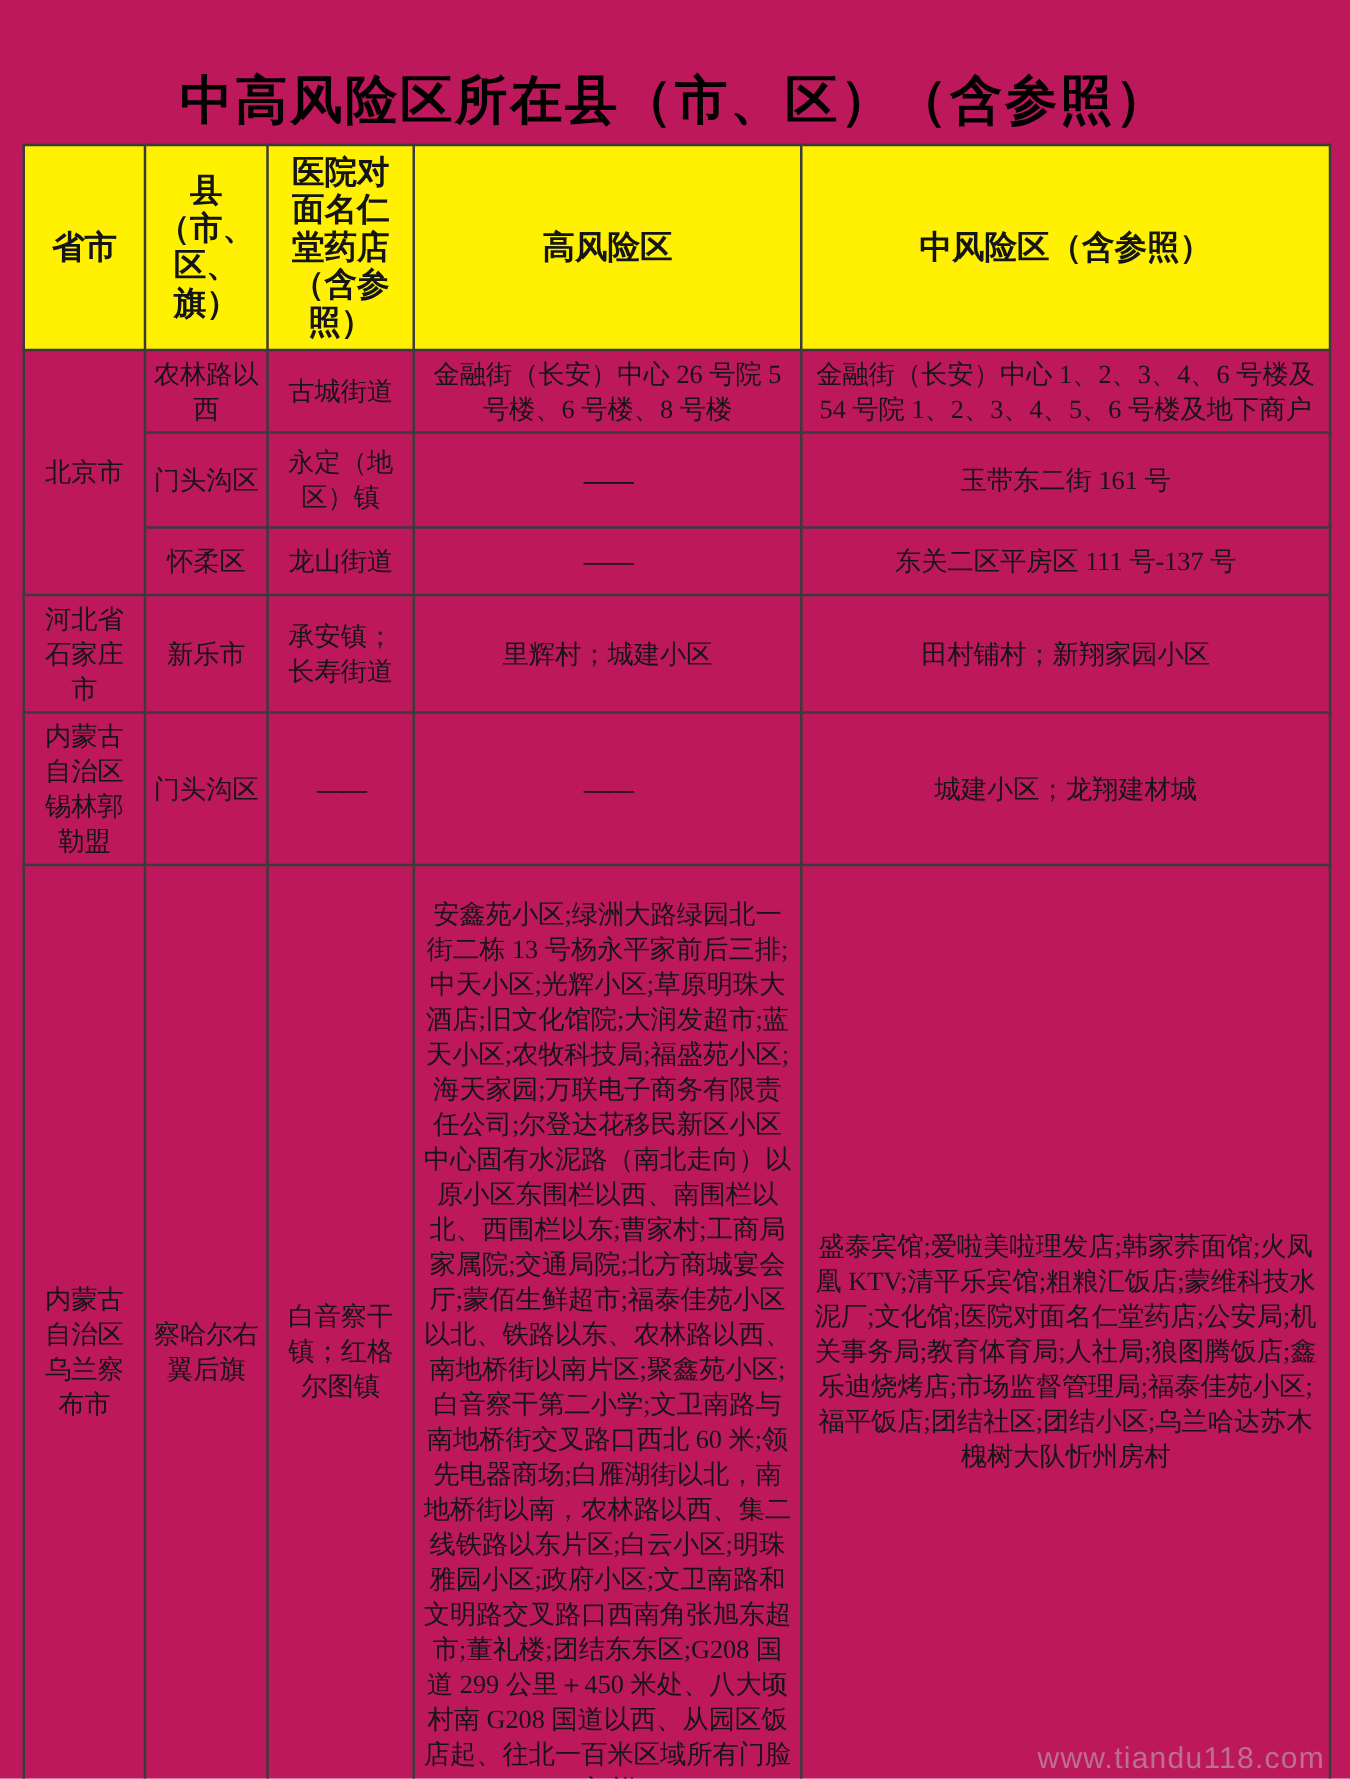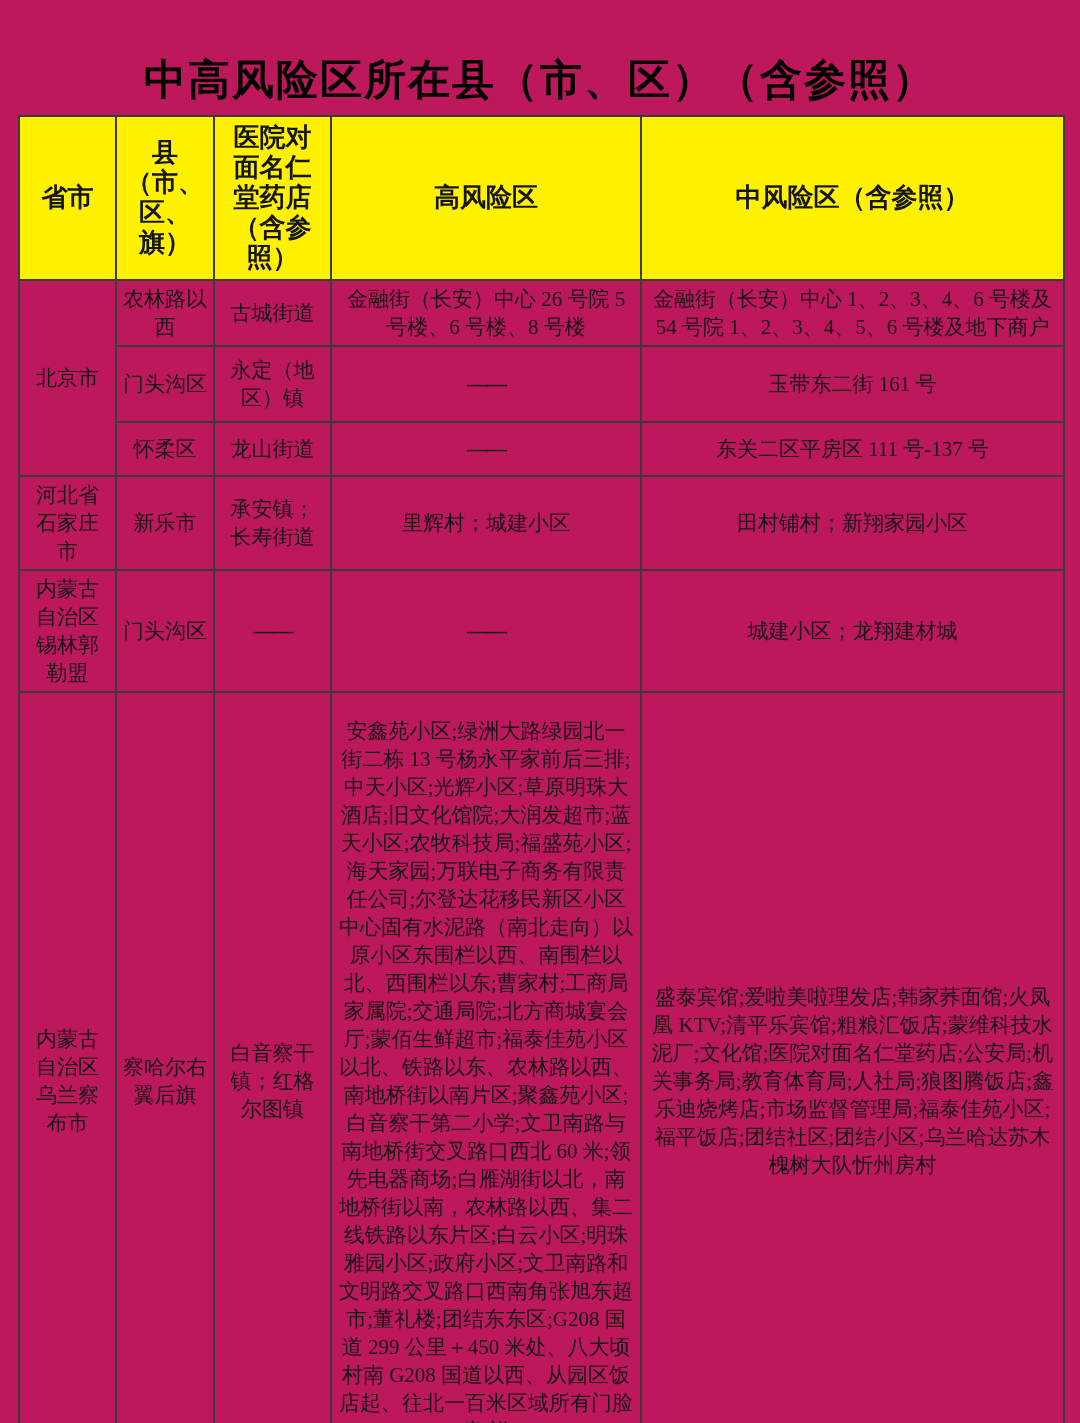--- a/index.html
+++ b/index.html
@@ -132,14 +132,15 @@
       <tr style="height:778px">
         <td>内蒙古自治区乌兰察布市</td>
         <td>察哈尔右翼后旗</td>
         <td>白音察干镇；红格尔图镇</td>
         <td class="long-top">安鑫苑小区;绿洲大路绿园北一街二栋 13 号杨永平家前后三排;中天小区;光辉小区;草原明珠大酒店;旧文化馆院;大润发超市;蓝天小区;农牧科技局;福盛苑小区;海天家园;万联电子商务有限责任公司;尔登达花移民新区小区中心固有水泥路（南北走向）以原小区东围栏以西、南围栏以北、西围栏以东;曹家村;工商局家属院;交通局院;北方商城宴会厅;蒙佰生鲜超市;福泰佳苑小区以北、铁路以东、农林路以西、南地桥街以南片区;聚鑫苑小区;白音察干第二小学;文卫南路与南地桥街交叉路口西北 60 米;领先电器商场;白雁湖街以北，南地桥街以南，农林路以西、集二线铁路以东片区;白云小区;明珠雅园小区;政府小区;文卫南路和文明路交叉路口西南角张旭东超市;董礼楼;团结东东区;G208 国道 299 公里＋450 米处、八大顷村南 G208 国道以西、从园区饭店起、往北一百米区域所有门脸房;祥</td>
         <td class="long-top">盛泰宾馆;爱啦美啦理发店;韩家荞面馆;火凤凰 KTV;清平乐宾馆;粗粮汇饭店;蒙维科技水泥厂;文化馆;医院对面名仁堂药店;公安局;机关事务局;教育体育局;人社局;狼图腾饭店;鑫乐迪烧烤店;市场监督管理局;福泰佳苑小区;福平饭店;团结社区;团结小区;乌兰哈达苏木槐树大队忻州房村</td>
       </tr>
     </tbody>
   </table>
 
+  <div id="watermark">www.tiandu118.com</div>
 
 </div>
 
 </body></html>

